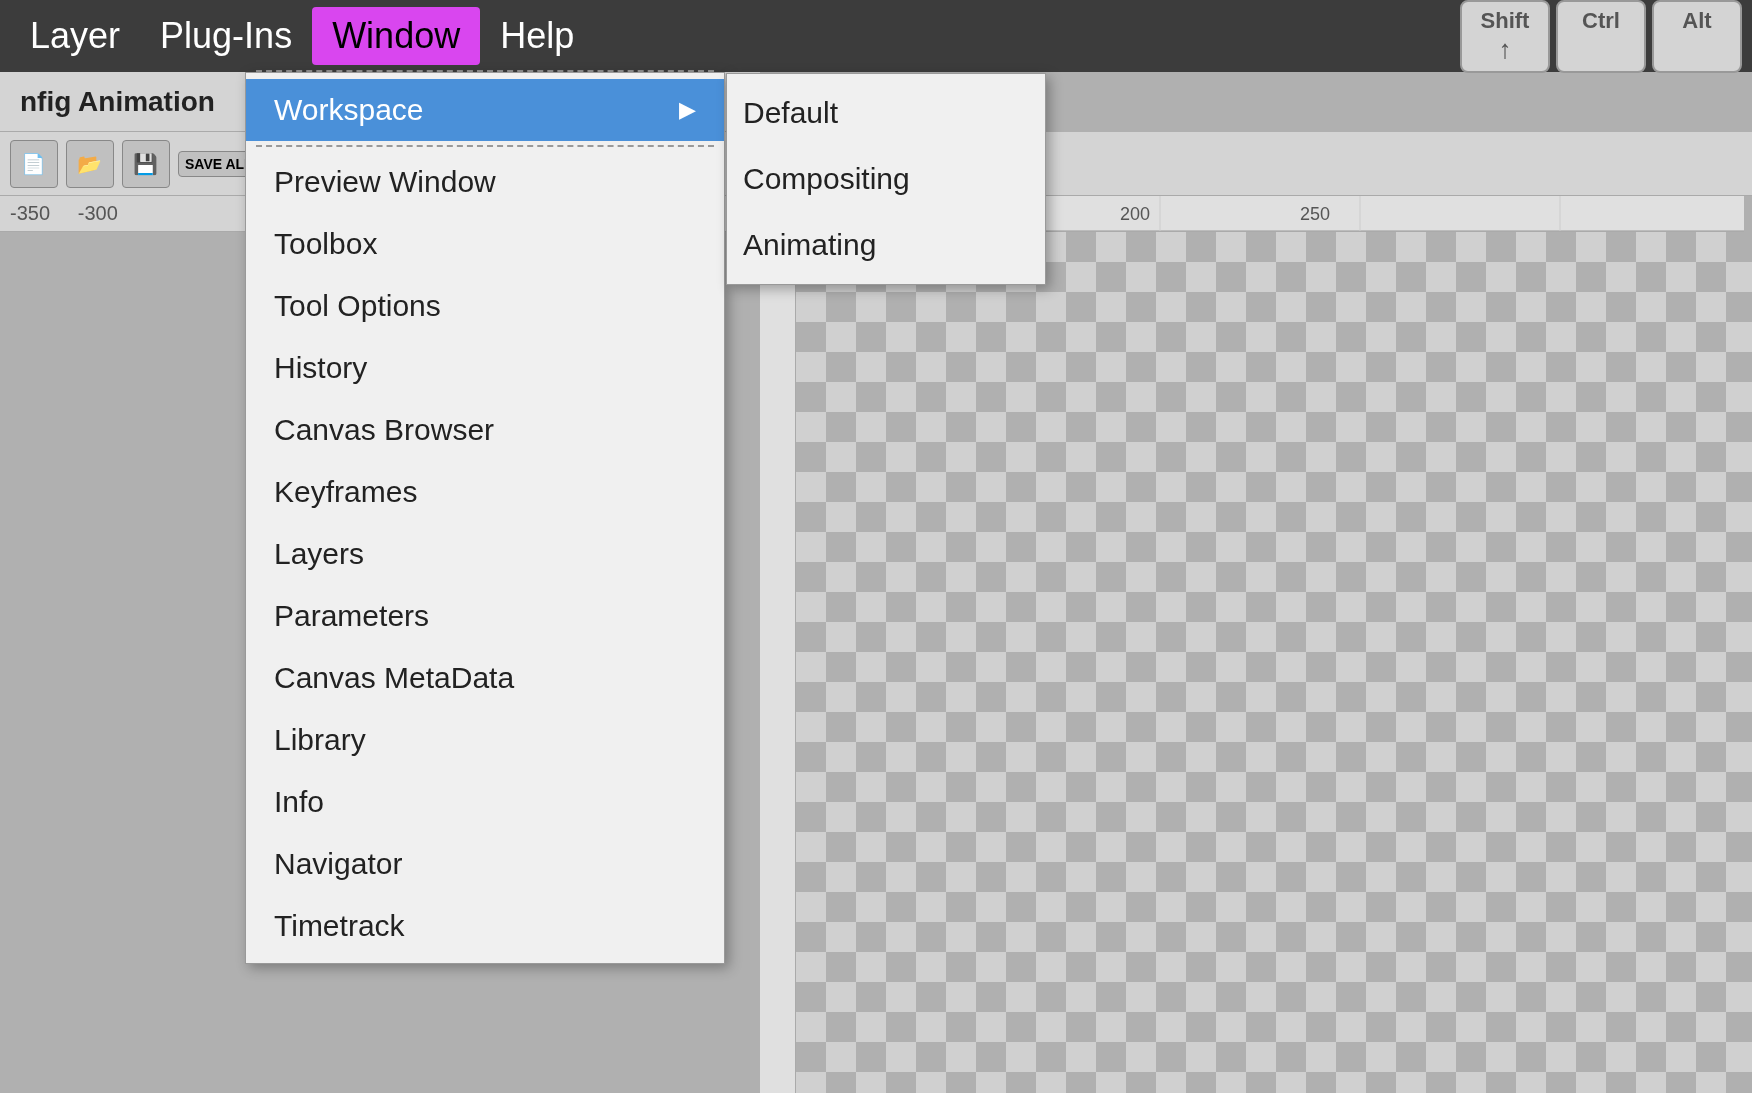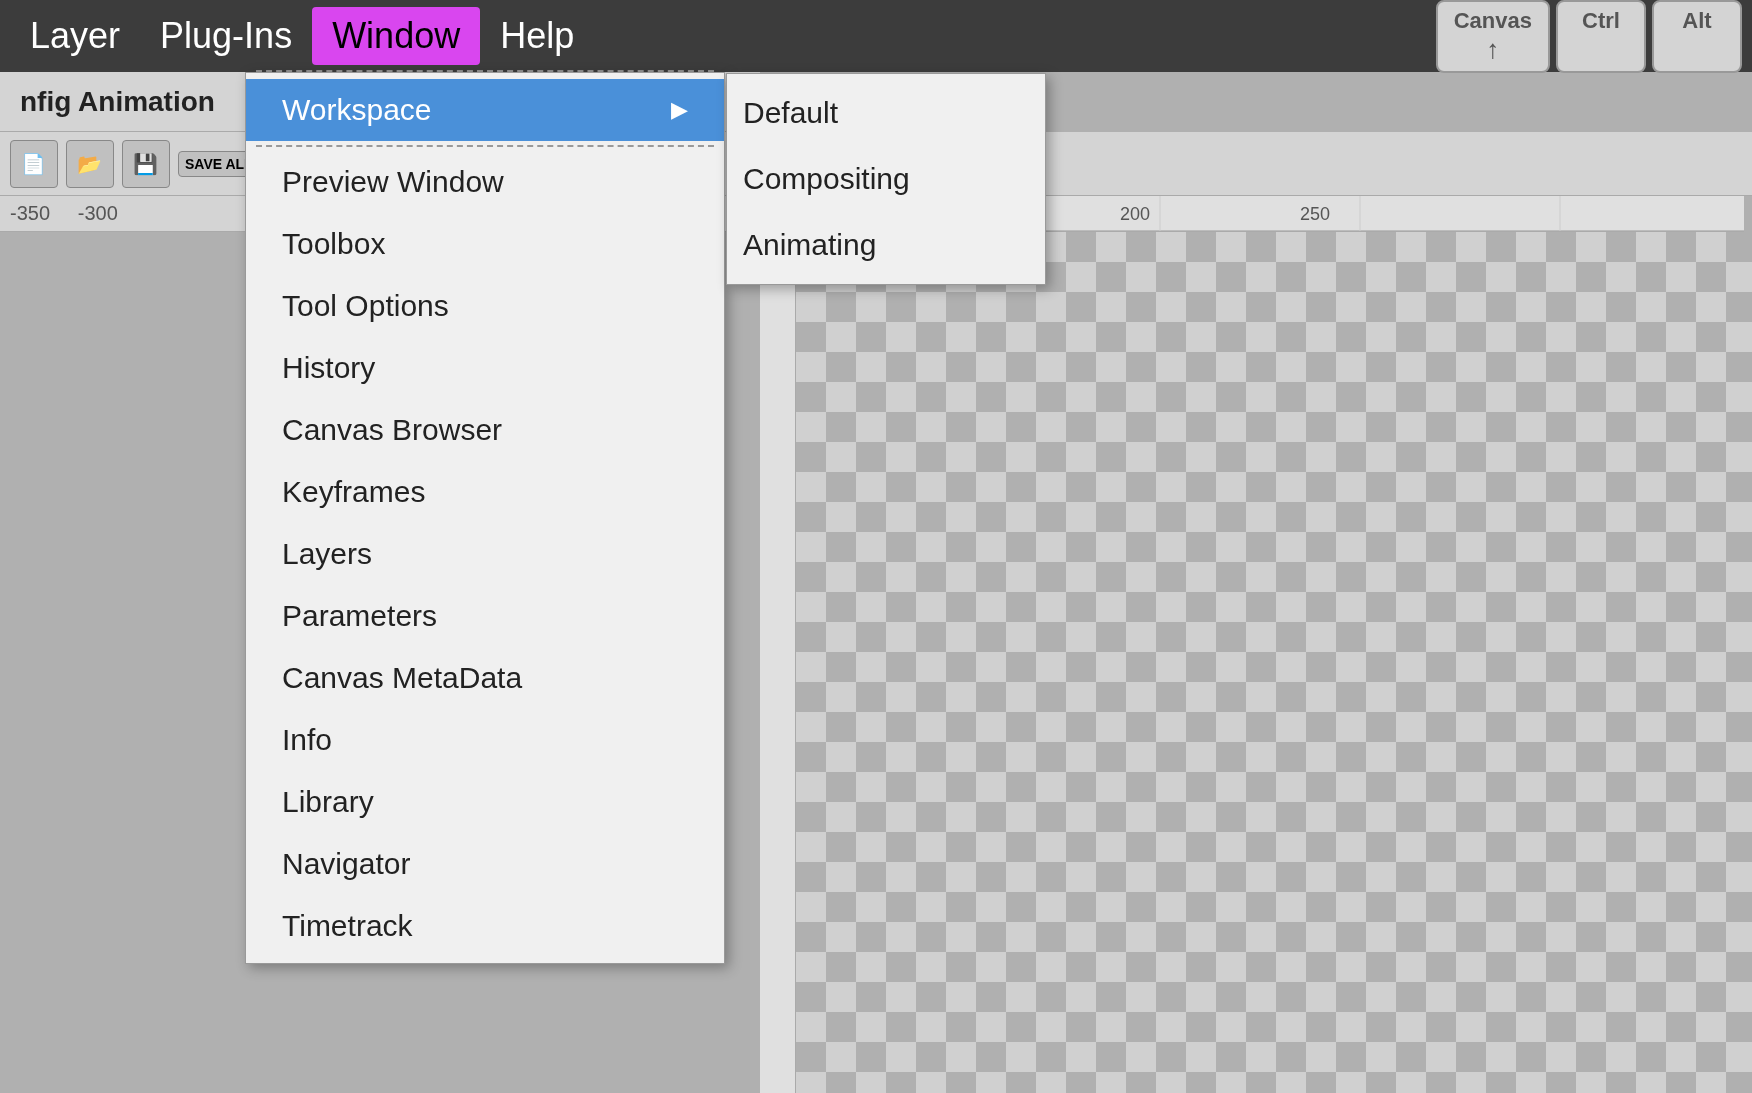--- a/index.html
+++ b/index.html
@@ -191,21 +191,21 @@
     }
     .main-dropdown::before {
       content: '';
       position: absolute;
       top: -3px; left: 10px; right: 10px;
       height: 3px;
       border-top: 2px dashed #888;
     }
 
     .menu-item {
-      padding: 14px 36px;
+      padding: 14px 28px;
       font-size: 30px;
       color: #222;
       cursor: pointer;
       display: flex;
       align-items: center;
       justify-content: space-between;
       white-space: nowrap;
     }
     .menu-item.highlighted {
       background: #4a90d9;
@@ -246,21 +246,21 @@
 <body>
 
 <div class="menubar">
   <div class="menubar-item">Layer</div>
   <div class="menubar-item">Plug-Ins</div>
   <div class="menubar-item active">Window</div>
   <div class="menubar-item">Help</div>
 
   <div class="shift-ctrl-alt">
     <div class="modifier-key">
-      <span>Canvas</span>
+      <span>Shift</span>
       <span class="key-arrow">↑</span>
     </div>
     <div class="modifier-key">
       <span>Ctrl</span>
     </div>
     <div class="modifier-key">
       <span>Alt</span>
     </div>
   </div>
 </div>
@@ -339,24 +339,24 @@
     <div class="menu-item">
       <span>Layers</span>
     </div>
     <div class="menu-item">
       <span>Parameters</span>
     </div>
     <div class="menu-item">
       <span>Canvas MetaData</span>
     </div>
     <div class="menu-item">
+      <span>Library</span>
+    </div>
+    <div class="menu-item">
       <span>Info</span>
-    </div>
-    <div class="menu-item">
-      <span>Library</span>
     </div>
     <div class="menu-item">
       <span>Navigator</span>
     </div>
     <div class="menu-item">
       <span>Timetrack</span>
     </div>
 
     <div class="submenu">
       <div class="submenu-item">Default</div>

